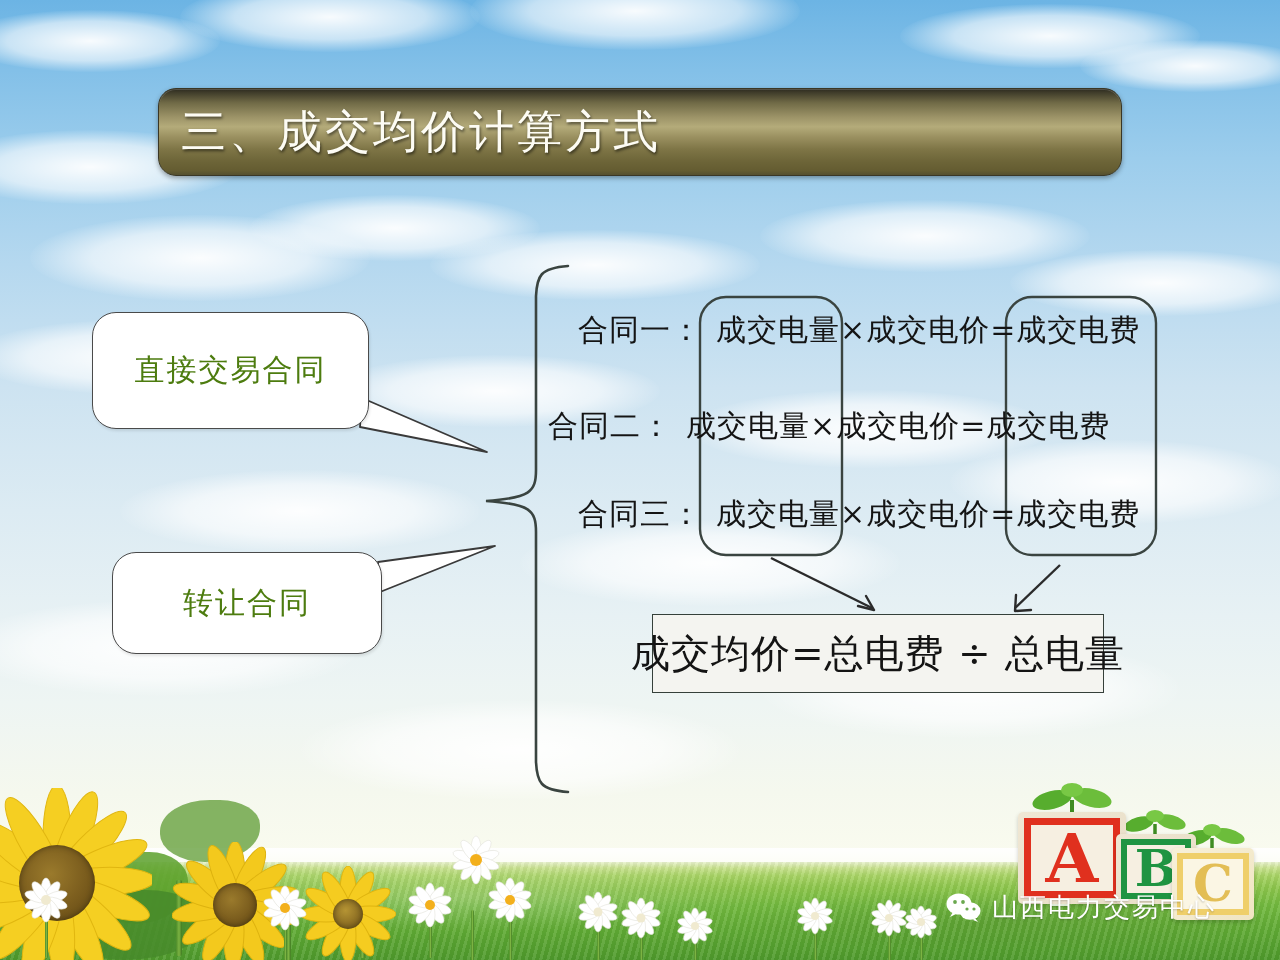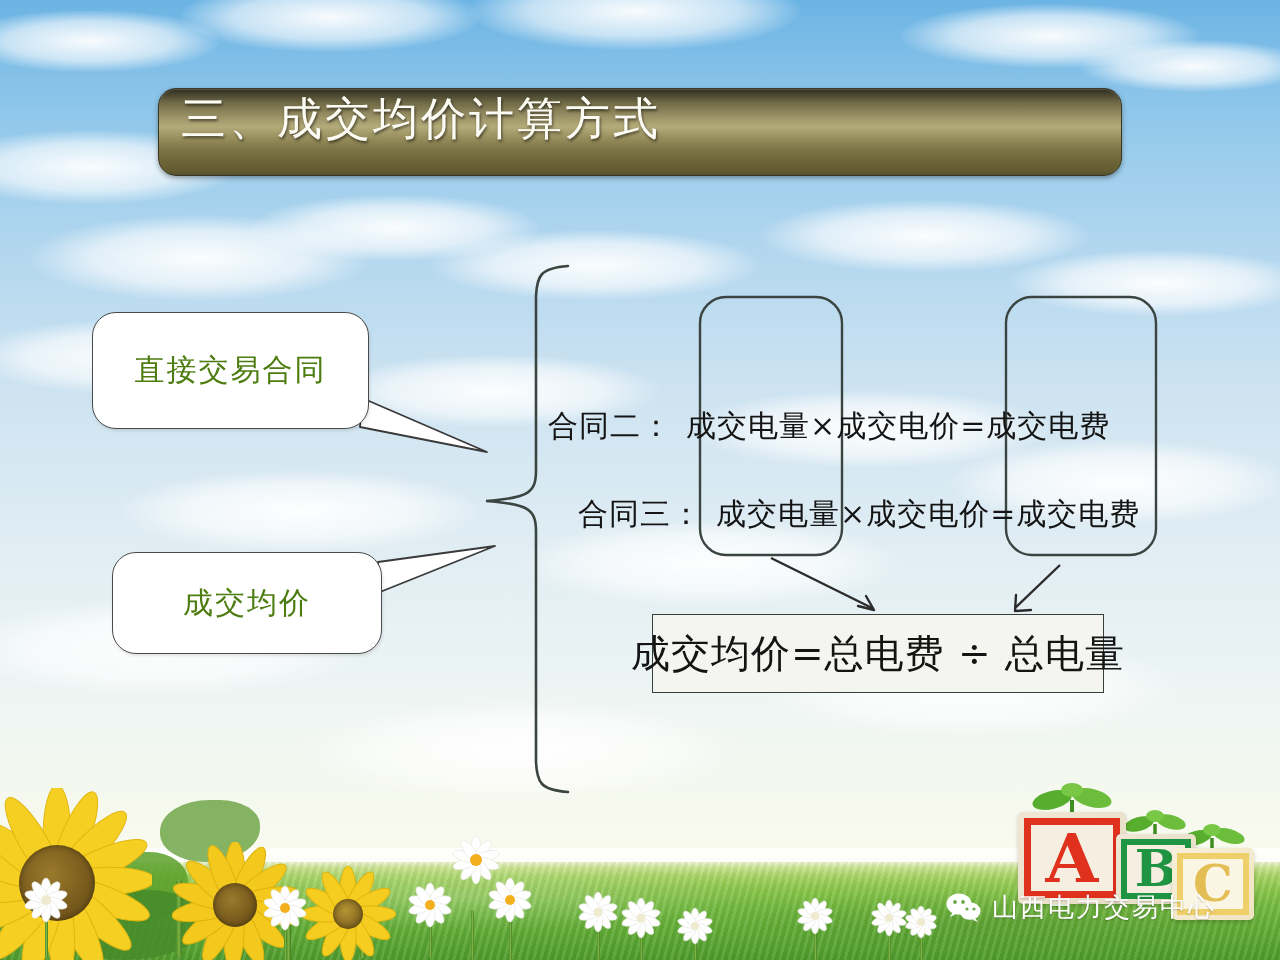--- a/index.html
+++ b/index.html
@@ -86,21 +86,21 @@
       #706a46 16%,
       #9d9468 33%,
       #b4ab7a 44%,
       #9a9060 56%,
       #7e7546 70%,
       #6d6538 84%,
       #645c31 95%,
       #555030 100%);
     box-shadow: 0 2px 5px rgba(0,0,0,.35), inset 0 1px 0 rgba(255,255,255,.18);
     border: 1px solid #3a3726;
-    display:flex; 
+    display:flex; align-items:center;
   }
   .title-text{
     margin-left:22px;
     color:#fdfcf4;
     font-size:45px;
     letter-spacing:3px;
     font-family:"DejaVu Serif","Liberation Serif",serif;
     text-shadow: 1px 2px 3px rgba(0,0,0,.55);
     white-space:nowrap;
   }
@@ -548,23 +548,26 @@
     <g>
       <path d="M 378 562 L 495 546 L 380 592 Z" fill="#ffffff" stroke="#3a3a3a" stroke-width="1.8" stroke-linejoin="round"></path>
     </g>
   </svg>
 
   <div class="callout" style="left:92px; top:312px; width:275px; height:115px; z-index:8;">
     <span>直接交易合同</span>
   </div>
 
   <div class="callout" style="left:112px; top:552px; width:268px; height:100px; z-index:8;">
-    <span>成交均价</span>
-  </div>
-
+    <span>转让合同</span>
+  </div>
+
+  <div class="frow" style="left:578px; top:310px; z-index:8;">
+    <span class="flabel">合同一：</span><span style="display:inline-block;width:14px;"></span><span>成交电量</span><span>×</span><span>成交电价</span><span>=</span><span>成交电费</span>
+  </div>
 
   <div class="frow" style="left:548px; top:406px; z-index:8;">
     <span class="flabel">合同二：</span><span style="display:inline-block;width:14px;"></span><span>成交电量</span><span>×</span><span>成交电价</span><span>=</span><span>成交电费</span>
   </div>
 
   <div class="frow" style="left:578px; top:494px; z-index:8;">
     <span class="flabel">合同三：</span><span style="display:inline-block;width:14px;"></span><span>成交电量</span><span>×</span><span>成交电价</span><span>=</span><span>成交电费</span>
   </div>
 
   <div class="result-box" style="z-index:8;">

